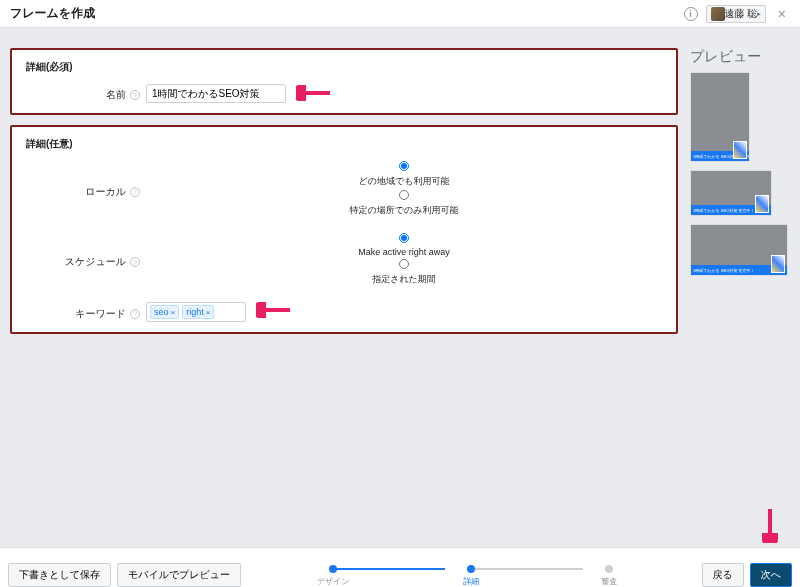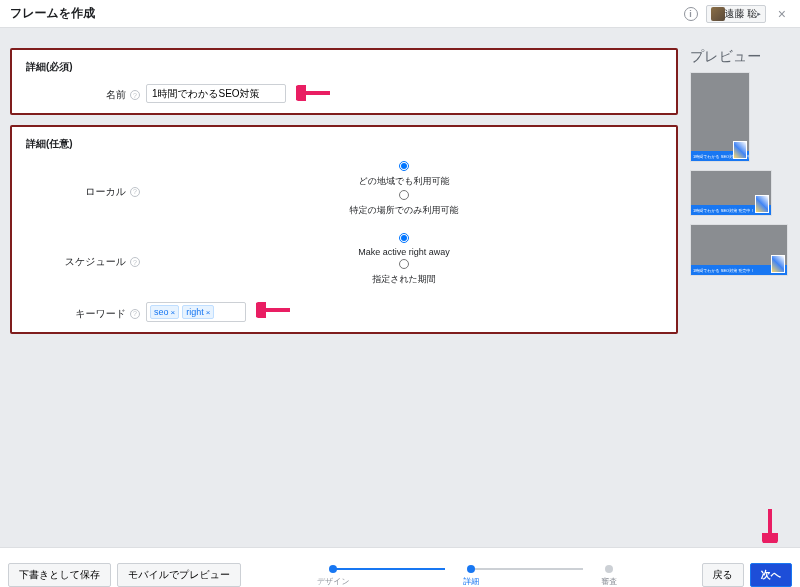--- a/index.html
+++ b/index.html
@@ -45,21 +45,21 @@
 .thumb1 { width: 60px; height: 90px; }
 .thumb2 { width: 82px; height: 46px; }
 .thumb3 { width: 98px; height: 52px; }
 .banner { position: absolute; bottom: 0; left: 0; right: 0; background: #1877f2; height: 10px; display: flex; align-items: center; }
 .banner-text { color: #fff; font-size: 4px; padding-left: 2px; flex: 1; white-space: nowrap; overflow: hidden; }
 .banner-img { width: 14px; height: 18px; background: linear-gradient(45deg,#ffd966,#4285f4,#fff); position: absolute; right: 2px; bottom: 2px; border: 1px solid #fff; }
 
 .footer { position: absolute; bottom: 0; left: 0; right: 0; height: 40px; background: #fff; border-top: 1px solid #dddfe2; display: flex; align-items: flex-end; padding: 0 8px; }
 .footer-left { display: flex; gap: 6px; }
 .btn { border: 1px solid #ccd0d5; background: #f5f6f7; padding: 4px 10px; font-size: 10px; border-radius: 2px; cursor: pointer; }
-.btn-primary { background: #1d4ed8; color: #fff; border-color: #1877f2; font-weight: 700; }
+.btn-primary { background: #0c4a6e; color: #fff; border-color: #1877f2; font-weight: 400; }
 
 .stepper { flex: 1; display: flex; justify-content: center; align-items: center; position: relative; }
 .step-line { display: flex; align-items: center; gap: 18px; }
 .step { display: flex; flex-direction: column; align-items: center; width: 120px; position: relative; }
 .step-dot { width: 8px; height: 8px; border-radius: 50%; background: #ccd0d5; z-index: 1; }
 .step-dot.active { background: #1877f2; }
 .step-dot.done { background: #1877f2; }
 .step-label { font-size: 8px; color: #90949c; margin-top: 3px; }
 .step-label.active { color: #1877f2; }
 .step-connector { height: 2px; background: #ccd0d5; width: 112px; position: absolute; top: 3px; left: 50%; }

